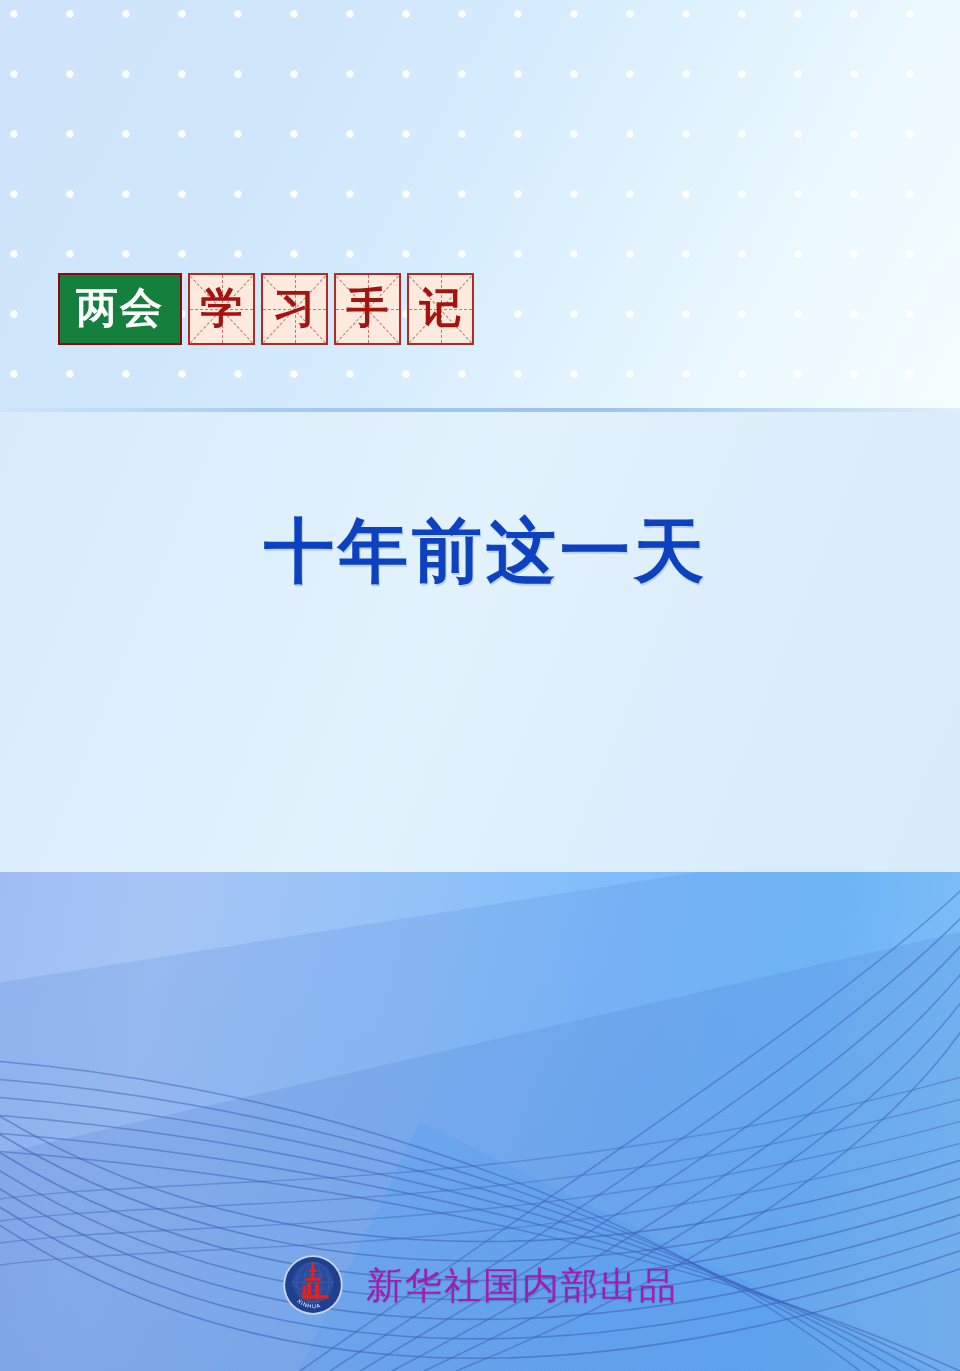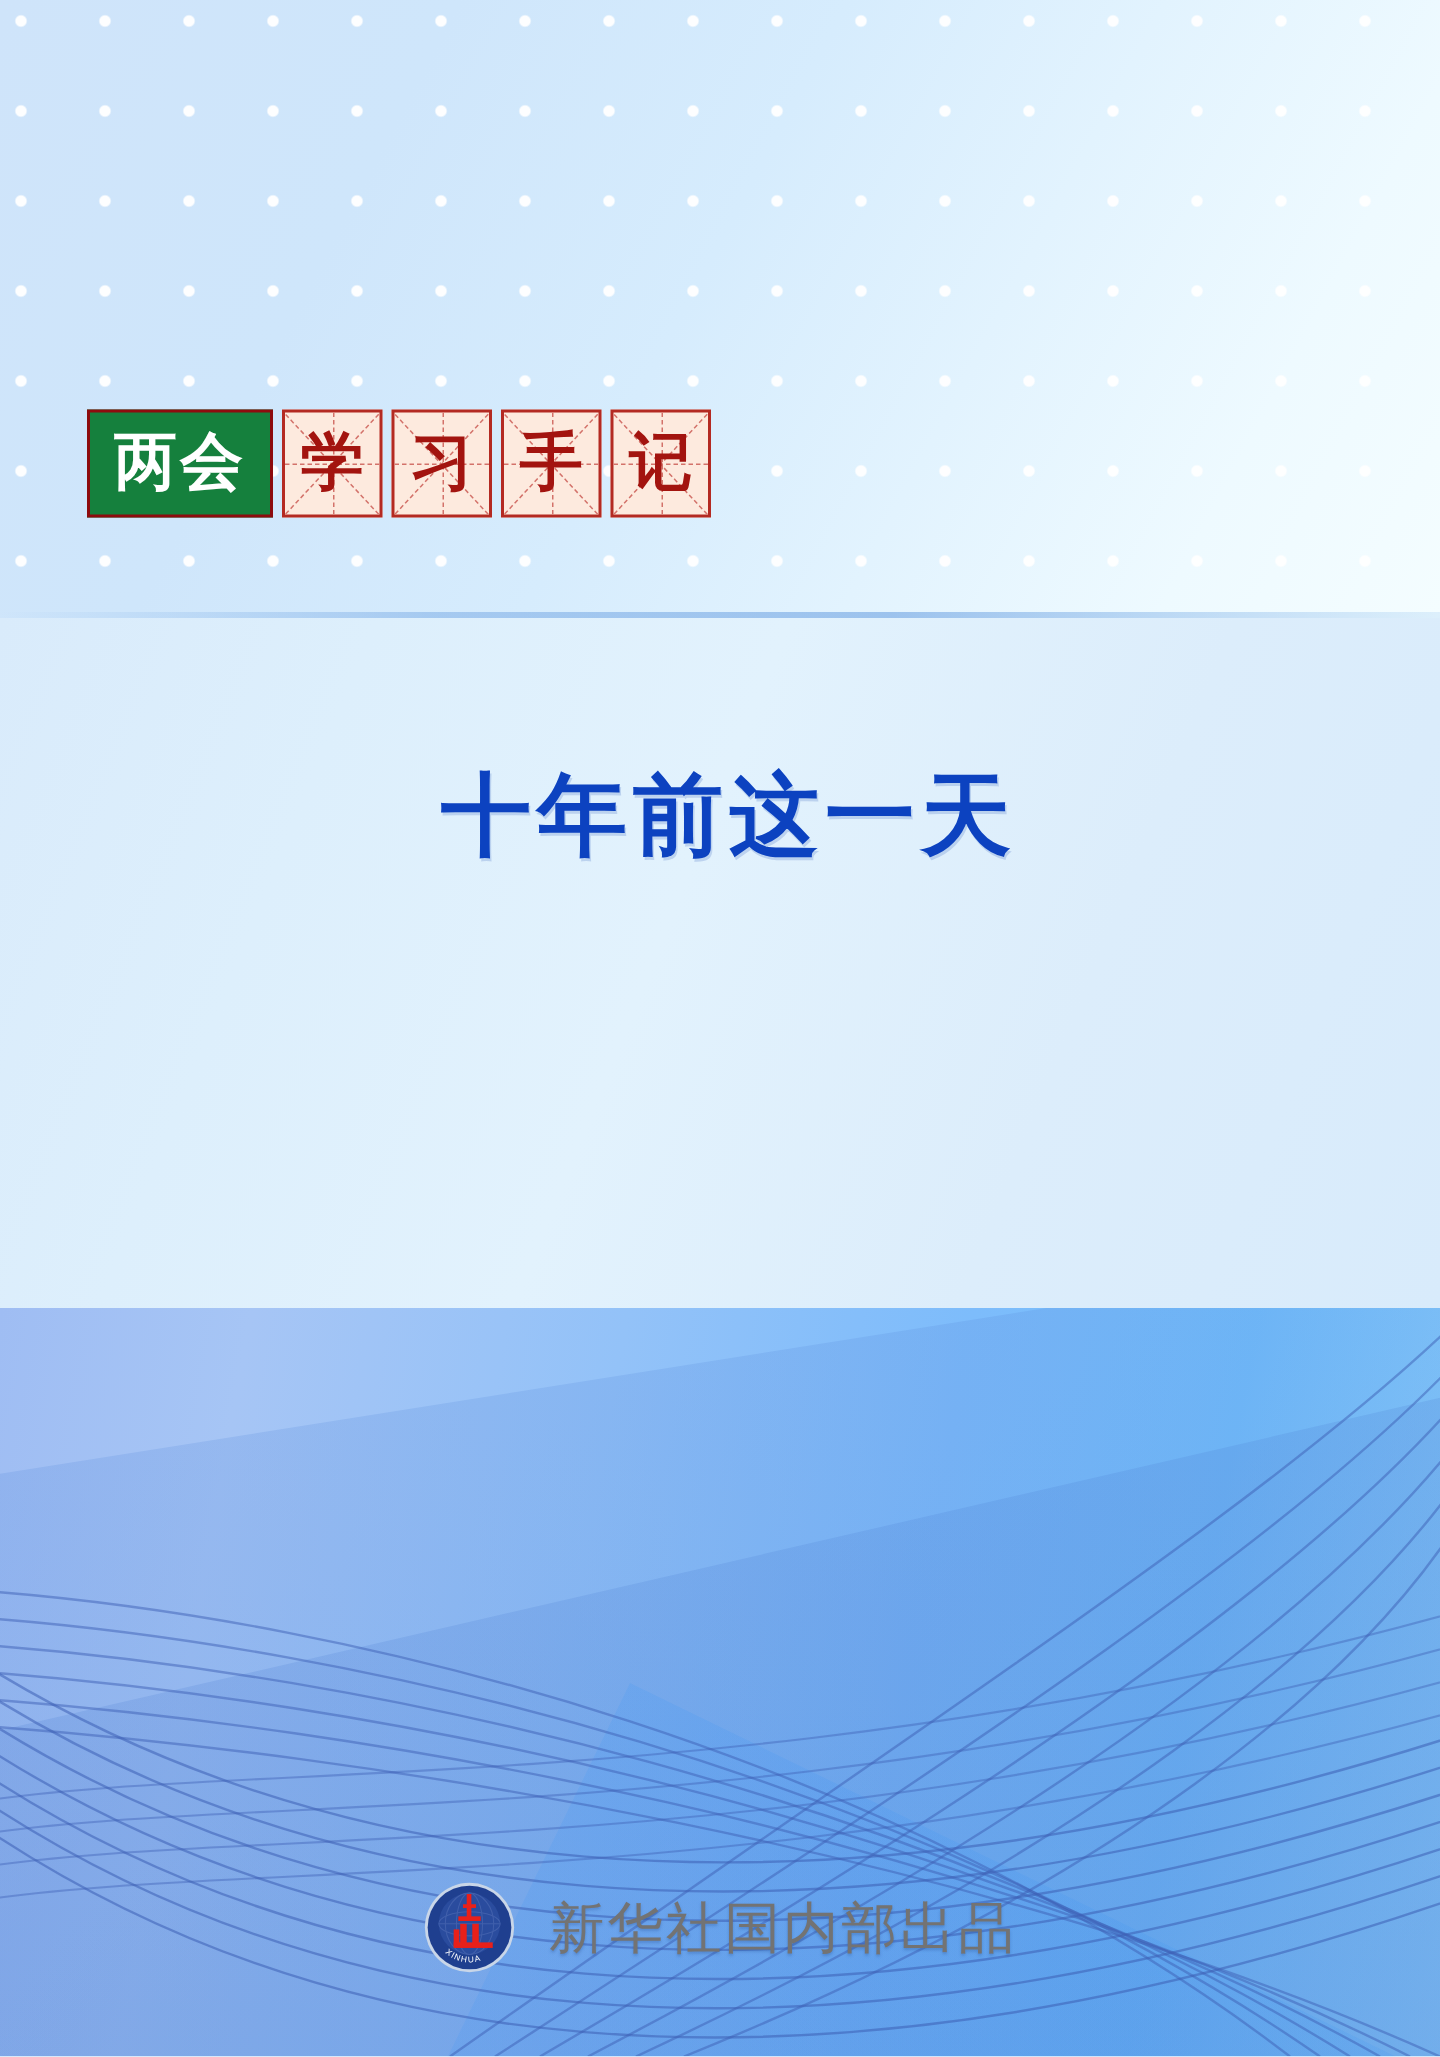--- a/index.html
+++ b/index.html
@@ -194,41 +194,41 @@
   }
   .title-line {
     color: #0c42c0;
     font-family: "DejaVu Serif", "Liberation Serif", serif;
     font-weight: 700;
     line-height: 1.16;
     letter-spacing: 4px;
     text-shadow: 1px 2px 0 rgba(20,70,180,.18);
     white-space: nowrap;
   }
-  .title-line-1 { font-size: 60px; padding-left: 12px; }
+  .title-line-1 { font-size: 70px; padding-left: 12px; }
   .title-line-2 { font-size: 86px; margin-top: 24px; }
 
   
   .footer {
     position: absolute;
     left: 0;
     top: 1254px;
     width: 960px;
     display: flex;
     align-items: center;
     justify-content: center;
     gap: 22px;
   }
   .xinhua-logo {
     width: 62px;
     height: 62px;
     flex: 0 0 62px;
   }
   .footer-text {
-    color: #737373;
+    color: #a21caf;
     font-family: "Liberation Sans", "DejaVu Sans", sans-serif;
     font-size: 37px;
     font-weight: 400;
     letter-spacing: 2px;
     line-height: 1;
     text-shadow: 0 1px 2px rgba(40,80,150,.35);
   }
 </style>
 </head>
 <body>

